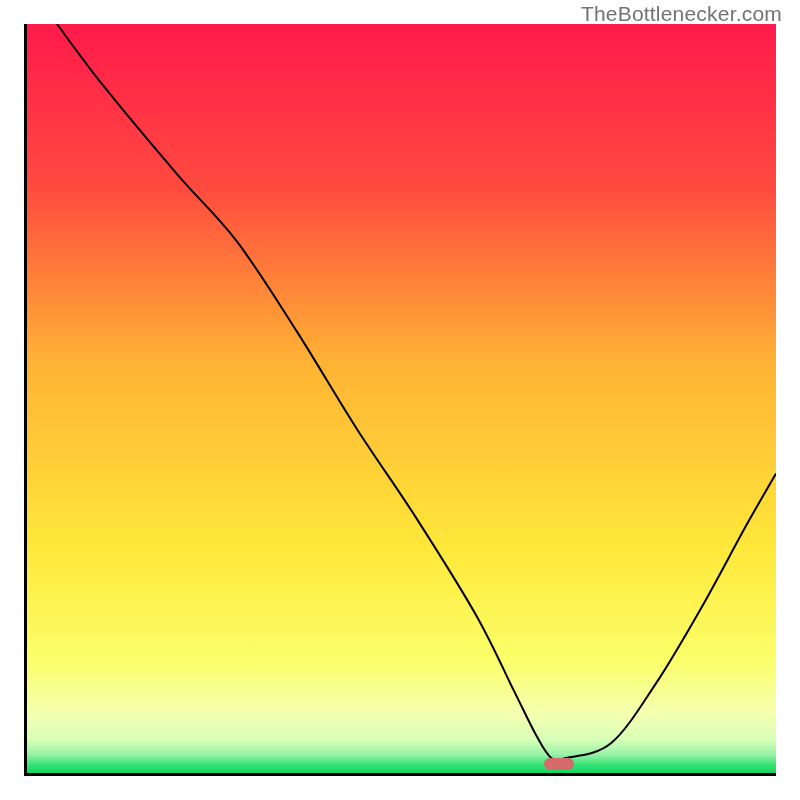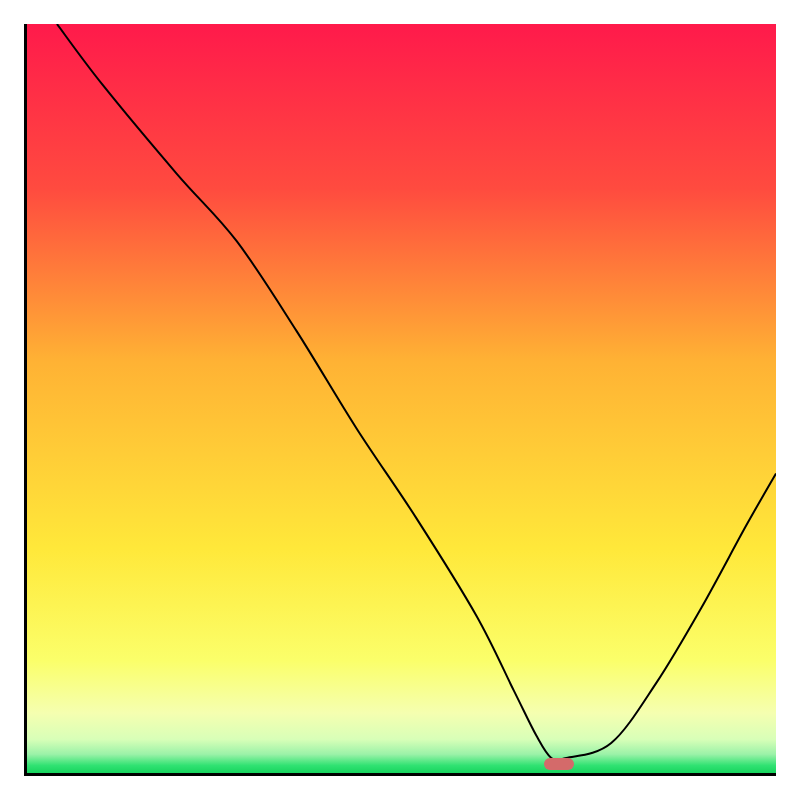--- a/index.html
+++ b/index.html
@@ -56,20 +56,21 @@
     font-size: 21px;
     font-weight: 400;
     letter-spacing: 0.2px;
   }
 </style>
 </head>
 <body>
 
 <div class="chart-container">
 
+  <div class="watermark">TheBottlenecker.com</div>
 
   <div class="plot-area">
 
     <svg class="gradient-bg" viewBox="0 0 100 100" preserveAspectRatio="none">
       <defs>
         <linearGradient id="bg-grad" x1="0" y1="0" x2="0" y2="1">
             <stop offset="0%" stop-color="#ff1a4b"></stop>
             <stop offset="22%" stop-color="#ff4b3f"></stop>
             <stop offset="45%" stop-color="#ffb234"></stop>
             <stop offset="70%" stop-color="#ffe83a"></stop>

